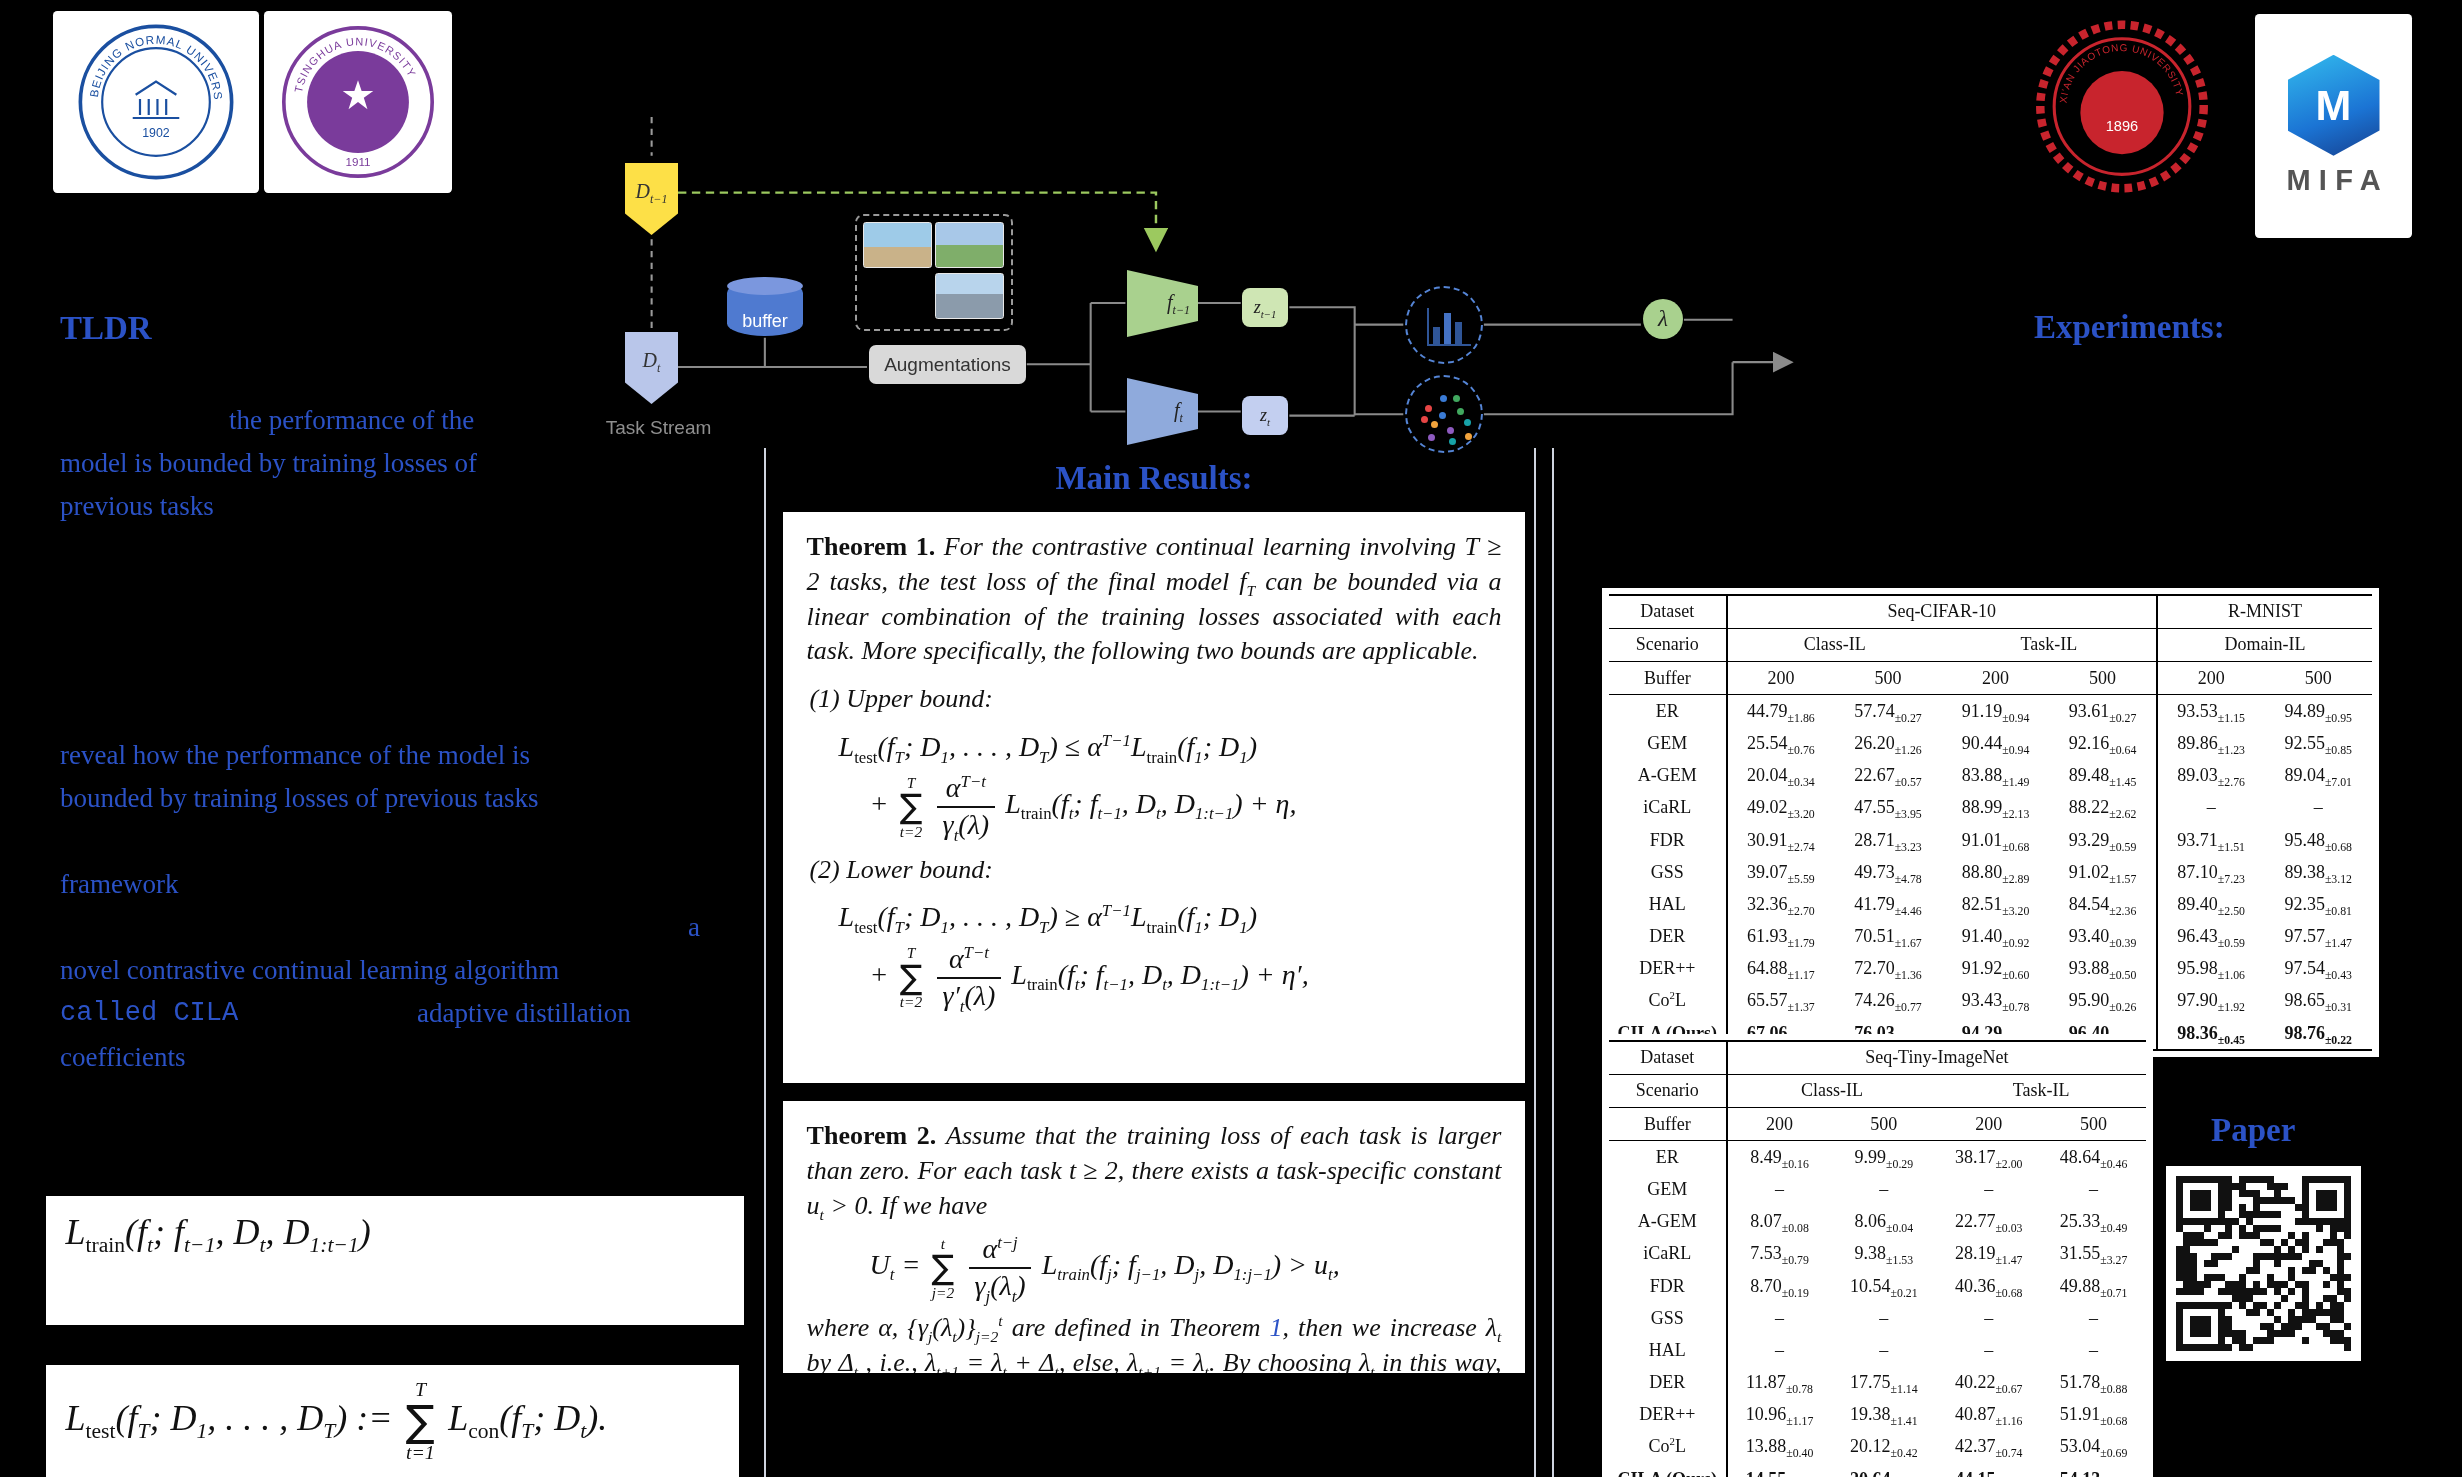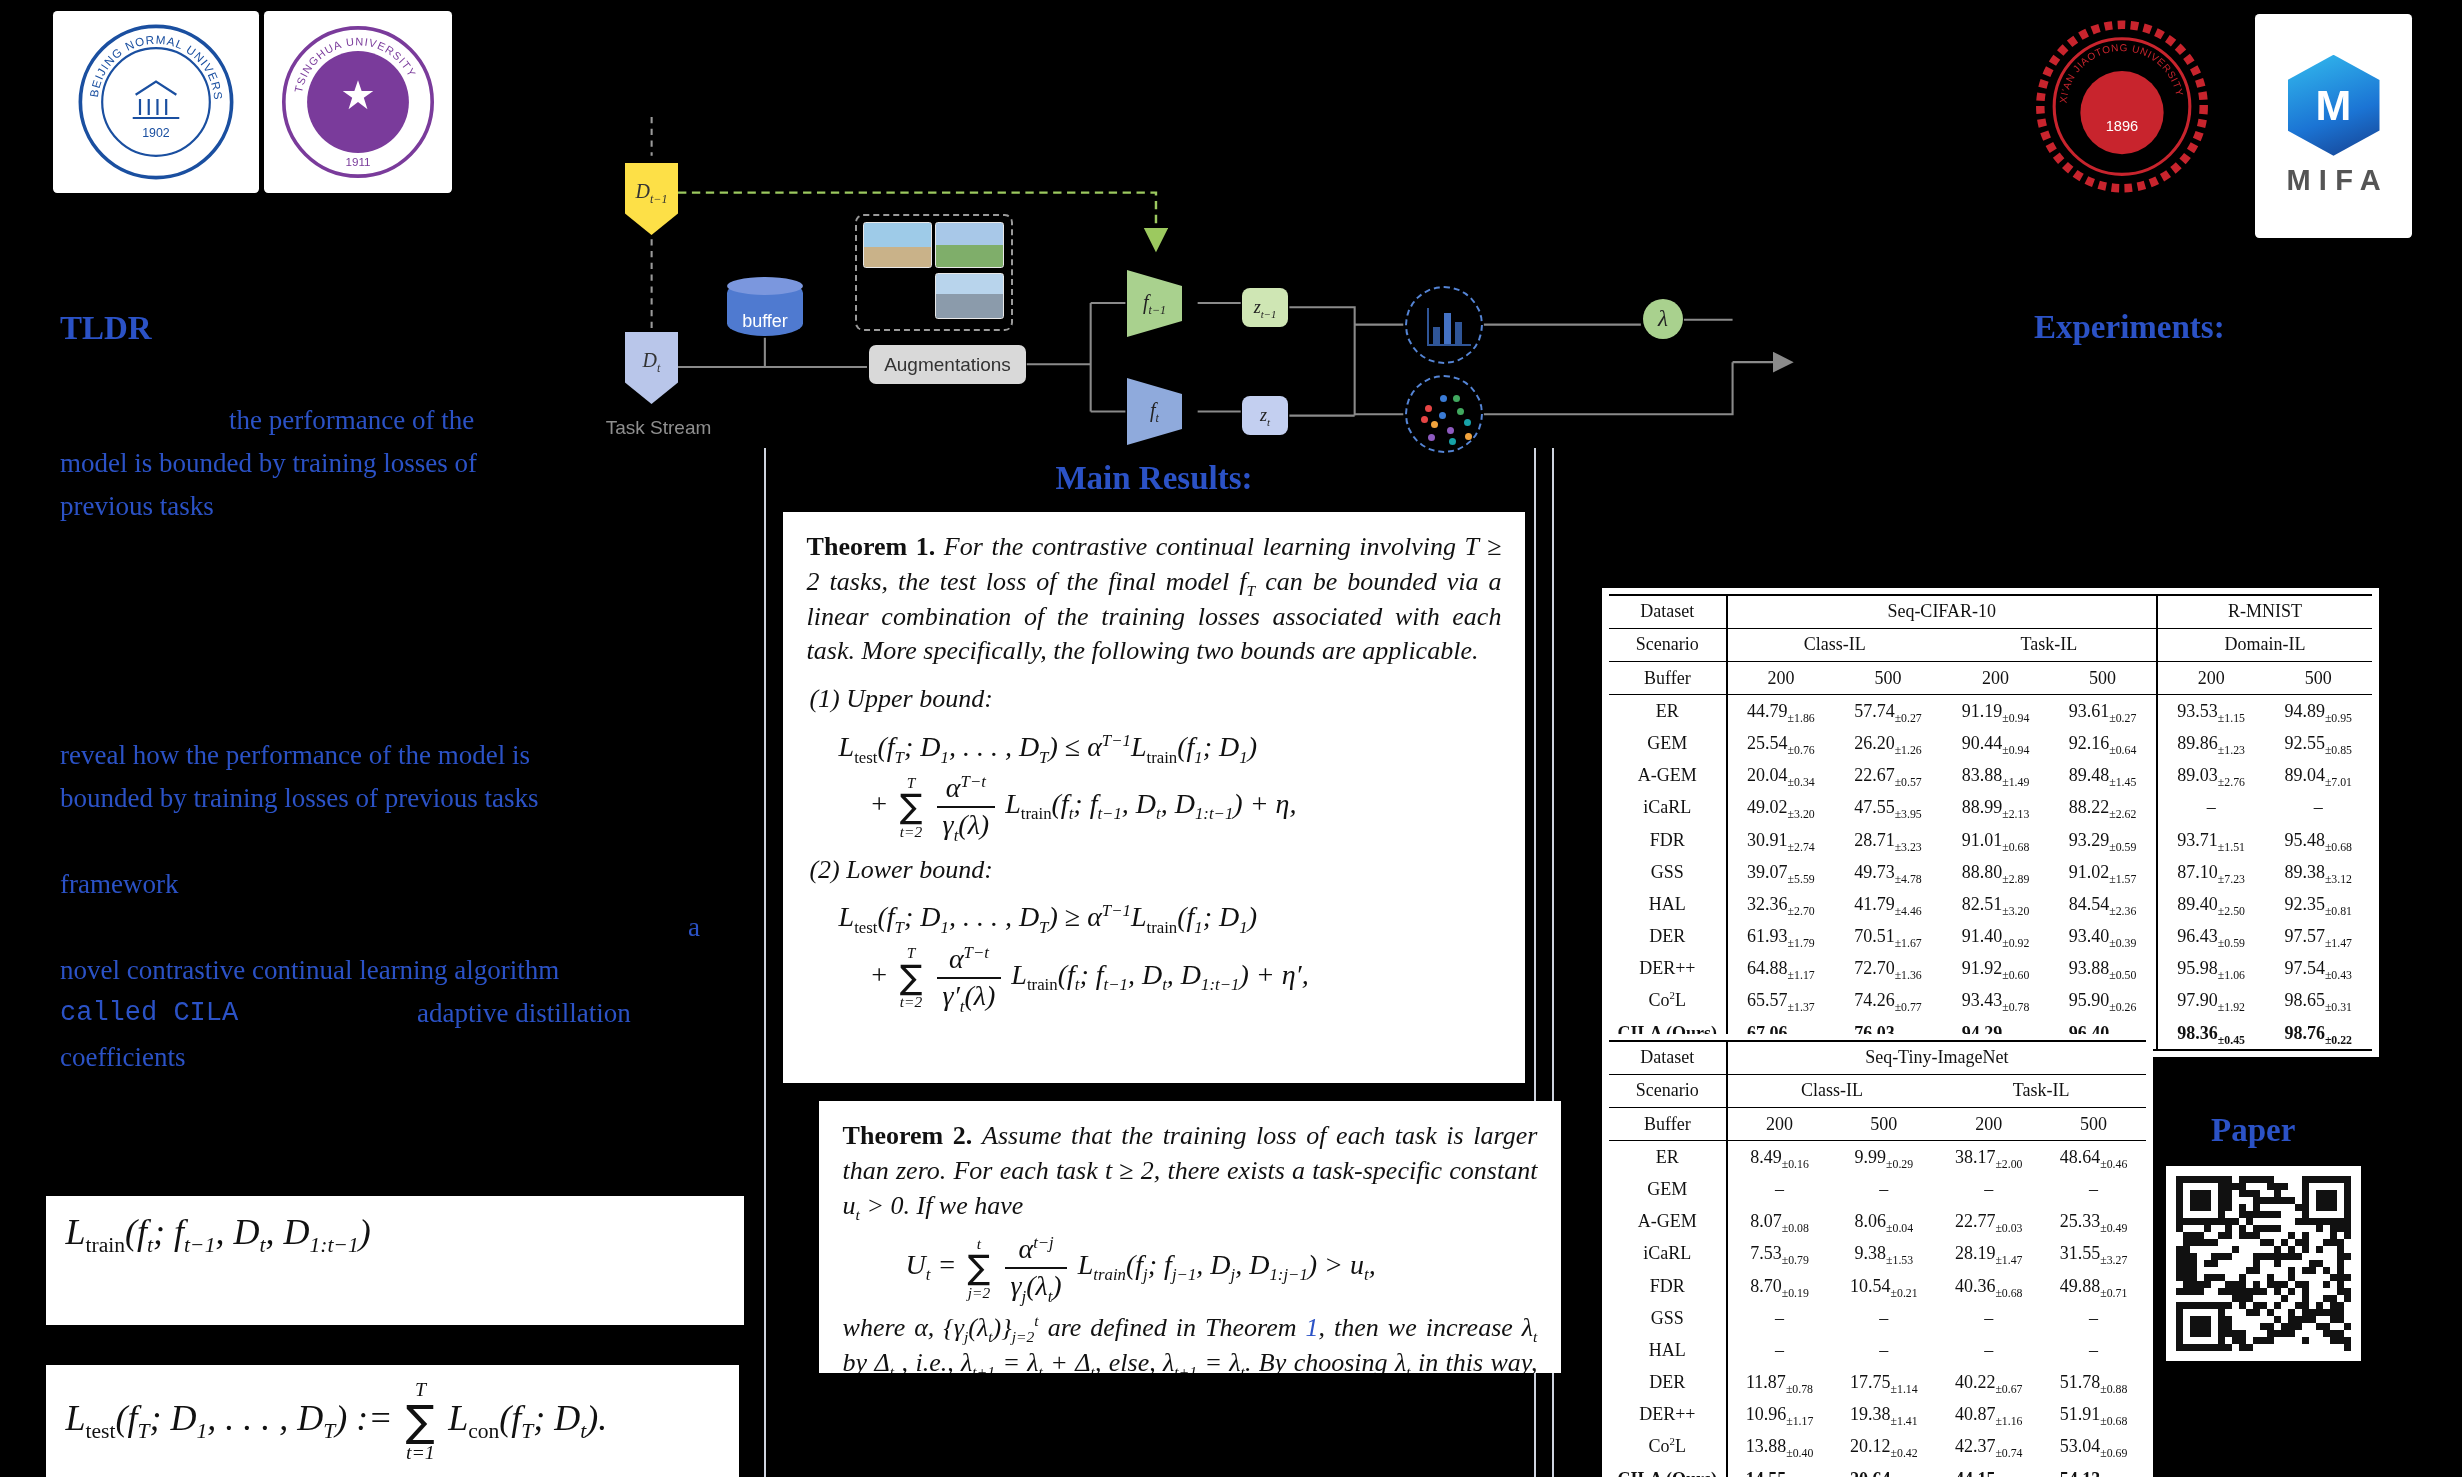--- a/index.html
+++ b/index.html
@@ -46,21 +46,21 @@
   .cyl-label{position:absolute;bottom:4.2px;width:100%;text-align:center;color:#fff;font-size:18px;
              font-family:"Liberation Sans","DejaVu Sans",sans-serif;}
   .photos-box{position:absolute;left:855px;top:214px;width:154px;height:113px;border:2.1px dashed #9a9a9a;border-radius:8.3px;}
   .photo{position:absolute;border:1.4px solid #e8e8e8;border-radius:2.8px;}
   .p1{left:5.6px;top:5.6px;width:67px;height:44px;background:linear-gradient(180deg,#9ecbe8 55%,#c9b289 55%);}
   .p2{left:78px;top:5.6px;width:67px;height:44px;background:linear-gradient(180deg,#a8c8e8 50%,#7fae6a 50%);}
   .p3{left:78px;top:57px;width:67px;height:44px;background:linear-gradient(180deg,#b8d4ec 45%,#8b9bab 45%);}
   .aug-box{position:absolute;left:869px;top:345px;width:157px;height:39px;background:#d9d9d9;border-radius:7px;
            display:flex;align-items:center;justify-content:center;color:#333;font-size:19px;
            font-family:"Liberation Sans","DejaVu Sans",sans-serif;}
-  .trap{position:absolute;width:55px;height:67px;clip-path:polygon(0 0,100% 24%,100% 76%,0 100%);}
+  .trap{position:absolute;width:55px;height:67px;clip-path:polygon(0 0,100% 24%,100% 76%,0 100%);padding-left:16px;}
   .t-green{background:#a9d18e;}
   .t-blue{background:#8faadc;}
   .trap-label{position:absolute;top:21px;width:100%;text-align:center;font-size:20px;font-style:italic;color:#222;}
   .zbox{position:absolute;width:46px;height:39px;display:flex;align-items:center;justify-content:center;
         font-size:18px;font-style:italic;color:#222;border-radius:8px;}
   .z-green{background:#cfe6b4;}
   .z-blue{background:#c3cff0;}
   .dcircle{position:absolute;width:78px;height:78px;border:2.1px dashed #5585d6;border-radius:50%;box-sizing:border-box;}
   .minibar{position:absolute;left:19.5px;top:19.5px;width:38px;height:36px;border-left:2.1px solid #2f5597;
            border-bottom:2.1px solid #2f5597;display:flex;align-items:flex-end;gap:3.5px;padding-left:4.2px;}
@@ -283,21 +283,21 @@
     <div class="disp">
       <div>L<sub><span class="rm">test</span></sub>(f<sub>T</sub>; D<sub>1</sub>, . . . , D<sub>T</sub>) ≥ α<sup>T−1</sup>L<sub><span class="rm">train</span></sub>(f<sub>1</sub>; D<sub>1</sub>)</div>
       <div class="l2">+ <span class="sum">
             <span class="s-t">T</span>
             <span class="s-s">∑</span>
             <span class="s-b">t=2</span>
           </span> <span class="frac"><span class="fr-n">α<sup>T−t</sup></span><span class="fr-d">γ′<sub>t</sub>(λ)</span></span> L<sub><span class="rm">train</span></sub>(f<sub>t</sub>; f<sub>t−1</sub>, D<sub>t</sub>, D<sub>1:t−1</sub>) + η′,</div>
     </div>
   </div>
 
-  <div class="wbox thm" style="left:819px;top:1101px;width:742px;height:272px;">
+  <div class="wbox thm" style="left:783px;top:1101px;width:742px;height:272px;">
     <p class="thm-para">
       <span class="thm-label">Theorem 2.</span>
       <span class="thm-body">Assume that the training loss of each task is larger than zero. For each task t ≥ 2, there exists a task-specific constant u<sub>t</sub> &gt; 0. If we have</span>
     </p>
     <div class="disp" style="margin-left:63px;">
       <div>U<sub>t</sub> = <span class="sum">
             <span class="s-t">t</span>
             <span class="s-s">∑</span>
             <span class="s-b">j=2</span>
           </span> <span class="frac"><span class="fr-n">α<sup>t−j</sup></span><span class="fr-d">γ<sub>j</sub>(λ<sub>t</sub>)</span></span> L<sub>train</sub>(f<sub>j</sub>; f<sub>j−1</sub>, D<sub>j</sub>, D<sub>1:j−1</sub>) &gt; u<sub>t</sub>,</div>

